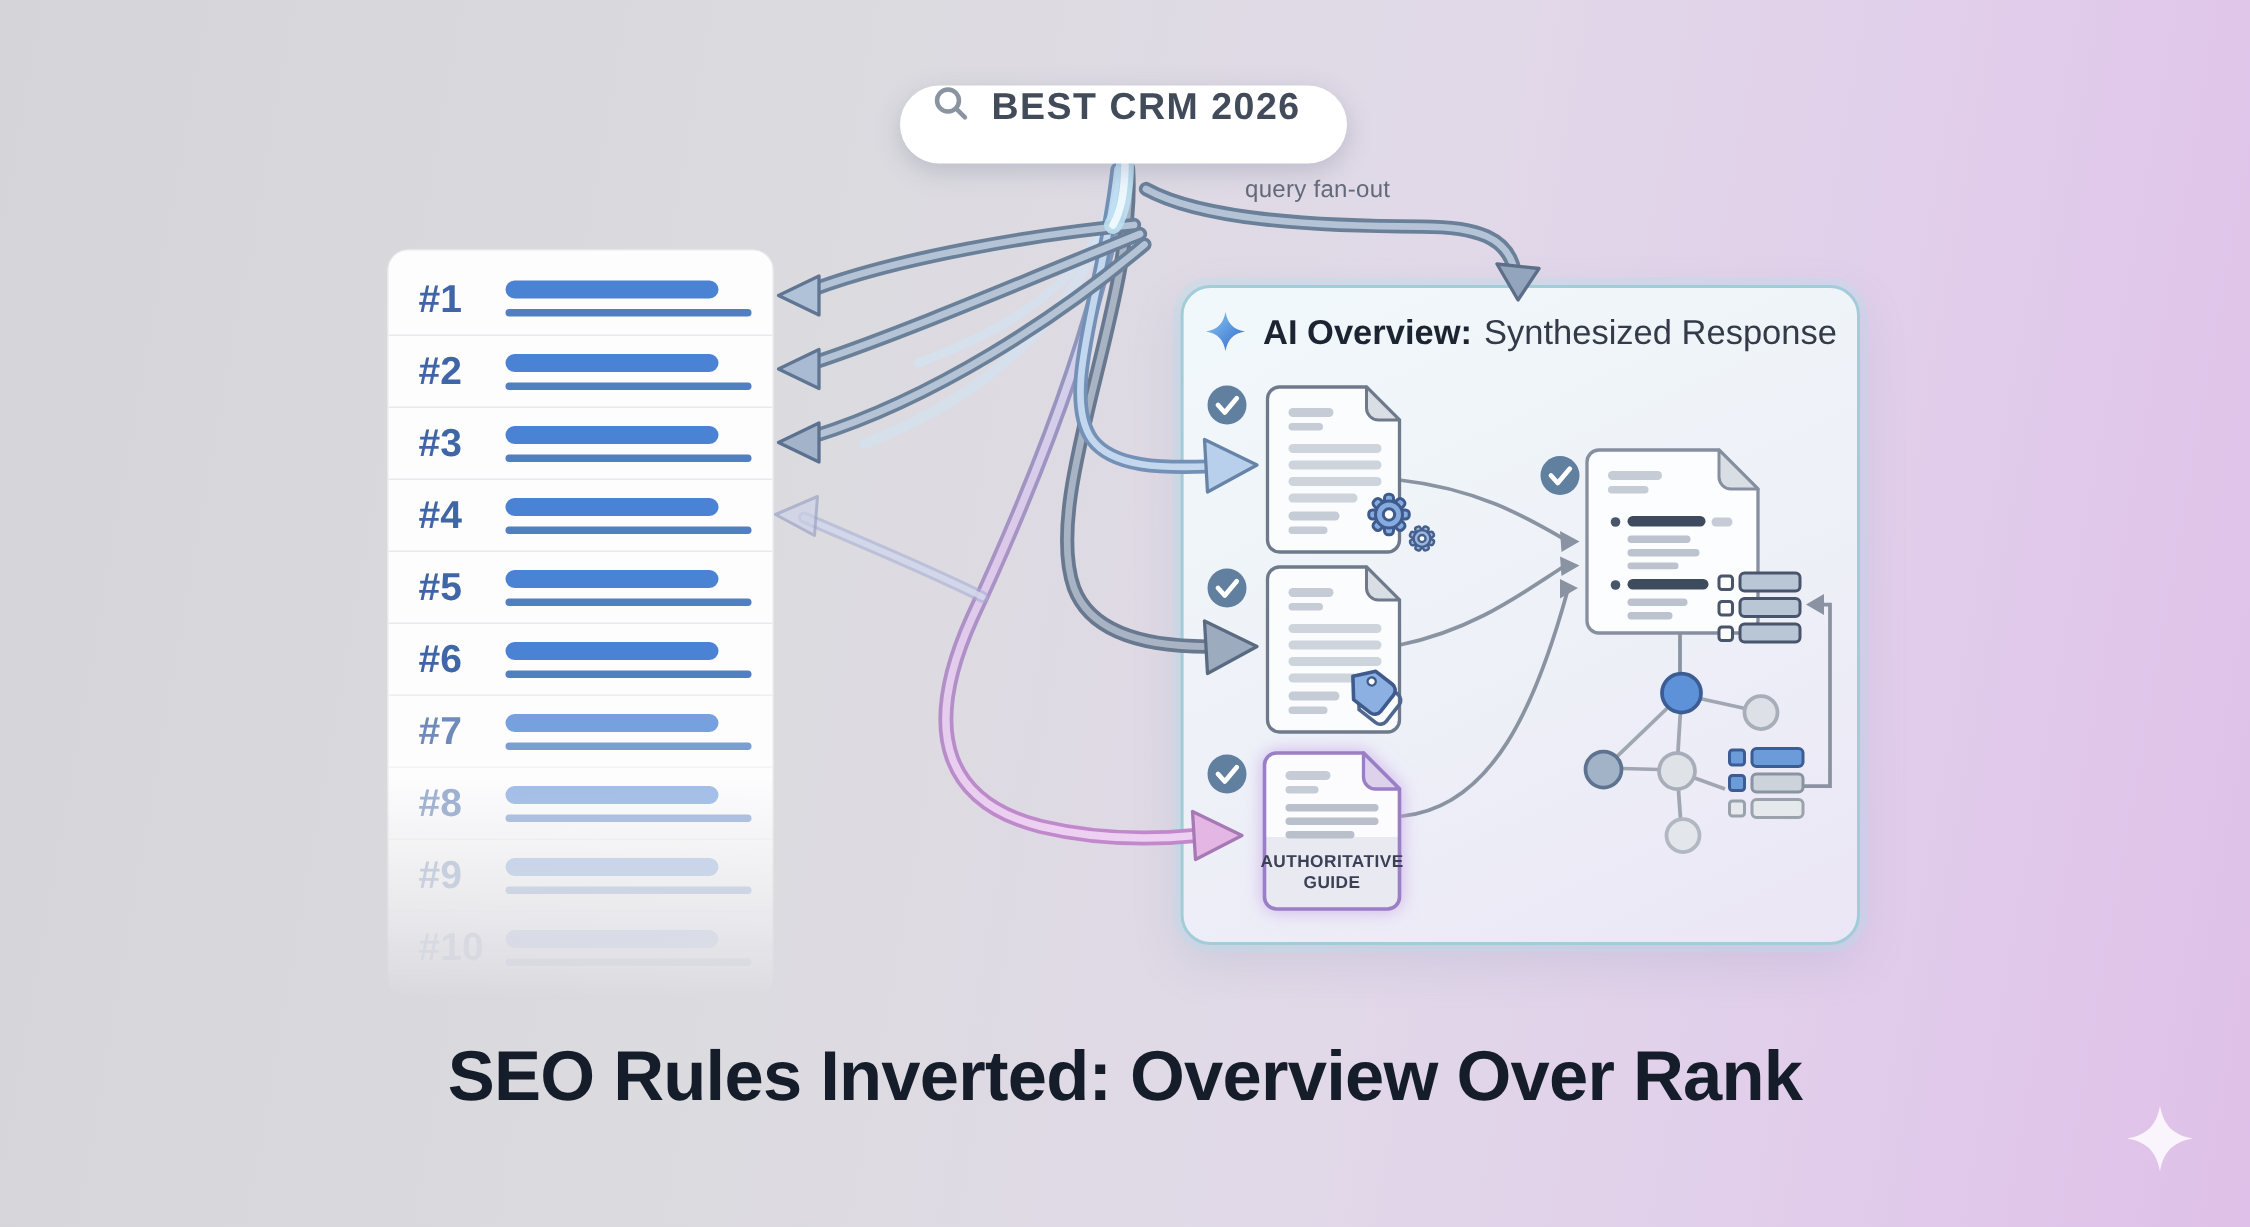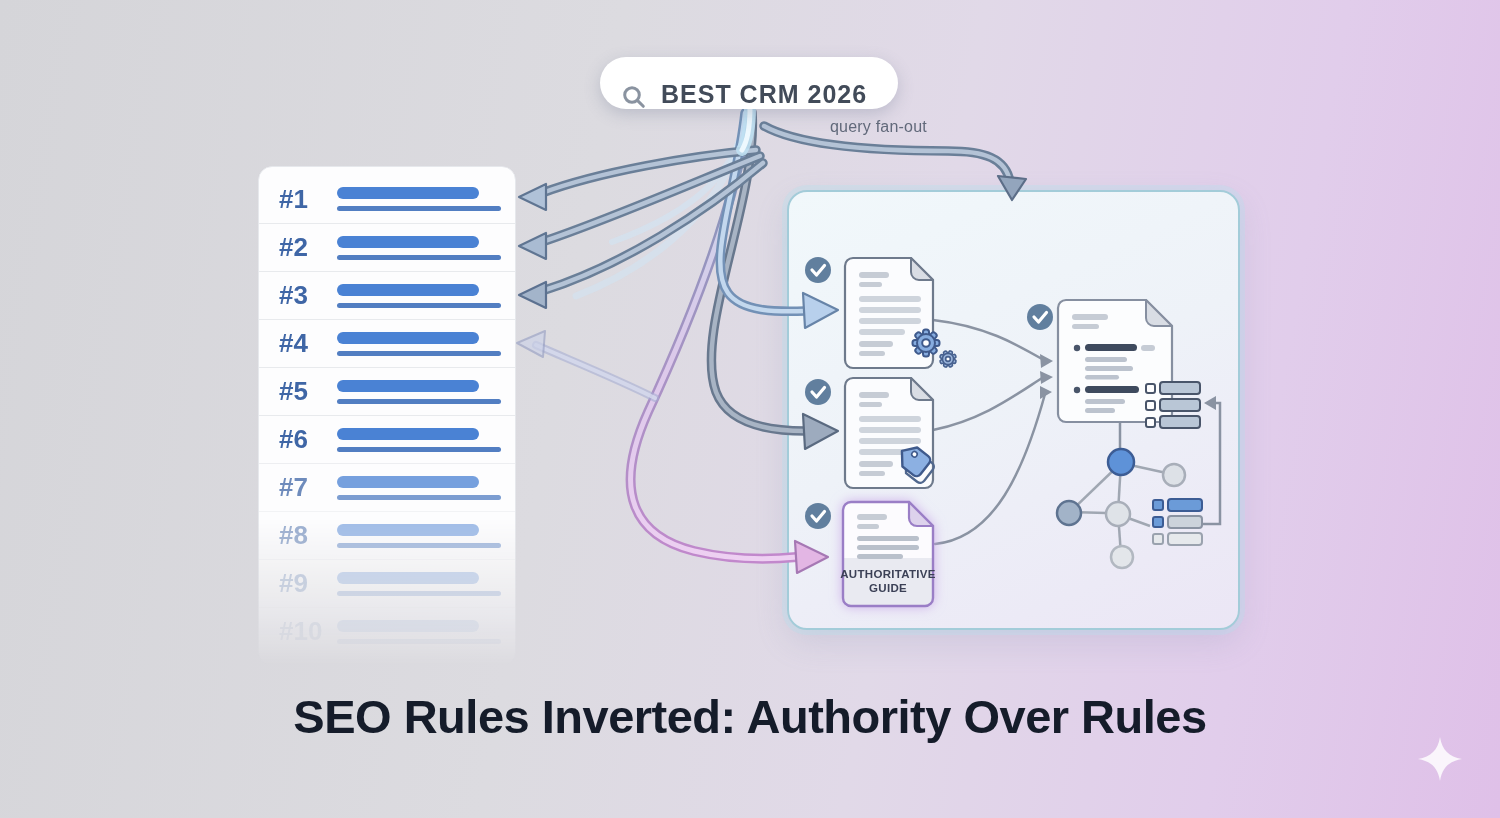--- a/index.html
+++ b/index.html
@@ -8,21 +8,21 @@
     position:relative;width:1500px;height:818px;overflow:hidden;
     font-family:"Liberation Sans",sans-serif;
     background:linear-gradient(100deg,#d5d5d9 0%,#dcdbe0 38%,#e1d9e8 60%,#e1cdeb 82%,#dfc0e8 100%);
   }
   svg{display:block;}
   .layer{position:absolute;left:0;top:0;width:1500px;height:818px;pointer-events:none;}
 
   
   .search-pill{
     position:absolute;left:600px;top:57px;width:298px;height:52px;z-index:6;
-    background:#ffffff;border-radius:27px;display:flex;align-items:flex-end;
+    background:#ffffff;border-radius:27px;display:flex;align-items:flex-start;
     padding-left:22px;gap:15px;box-shadow:0 5px 16px rgba(110,120,145,.30);
   }
   .search-pill .q{font-size:25px;font-weight:700;color:#424b59;letter-spacing:1px;}
 
   .query-label{
     position:absolute;left:830px;top:118px;z-index:6;
     font-size:16px;color:#61697a;letter-spacing:.2px;
   }
 
   
@@ -413,20 +413,33 @@
   <div class="search-pill">
     <svg width="24" height="24" viewBox="0 0 24 24">
       <circle cx="10" cy="10" r="7.3" fill="none" stroke="#8a93a0" stroke-width="3"></circle>
       <line x1="15.6" y1="15.6" x2="21.3" y2="21.3" stroke="#8a93a0" stroke-width="3" stroke-linecap="round"></line>
     </svg>
     <span class="q">BEST CRM 2026</span>
   </div>
 
   <div class="query-label">query fan-out</div>
 
-
-  <div class="footer-title">SEO Rules Inverted: Authority Over Rules</div>
+  <div class="panel-header">
+    <svg width="28" height="28" viewBox="0 0 28 28">
+      <defs>
+          <linearGradient id="gStar" x1="0" y1="0" x2="1" y2="1">
+        <stop offset="0" stop-color="#8ecaf2"></stop>
+            <stop offset="1" stop-color="#2e66cc"></stop>
+      </linearGradient>
+        </defs>
+      <path d="M14,1 C15.6,9 19,12.4 27,14 C19,15.6 15.6,19 14,27 C12.4,19 9,15.6 1,14 C9,12.4 12.4,9 14,1 Z" fill="url(#gStar)"></path>
+    </svg>
+    <span class="t-bold">AI Overview:</span>
+    <span class="t-rest">Synthesized Response</span>
+  </div>
+
+  <div class="footer-title">SEO Rules Inverted: Overview Over Rank</div>
 
   <svg class="corner-sparkle" width="44" height="44" viewBox="0 0 40 40">
     <path d="M20,0 C22,12 28,18 40,20 C28,22 22,28 20,40 C18,28 12,22 0,20 C12,18 18,12 20,0 Z" fill="#ffffff" fill-opacity=".92"></path>
   </svg>
 
 </div>
 
 </body></html>

